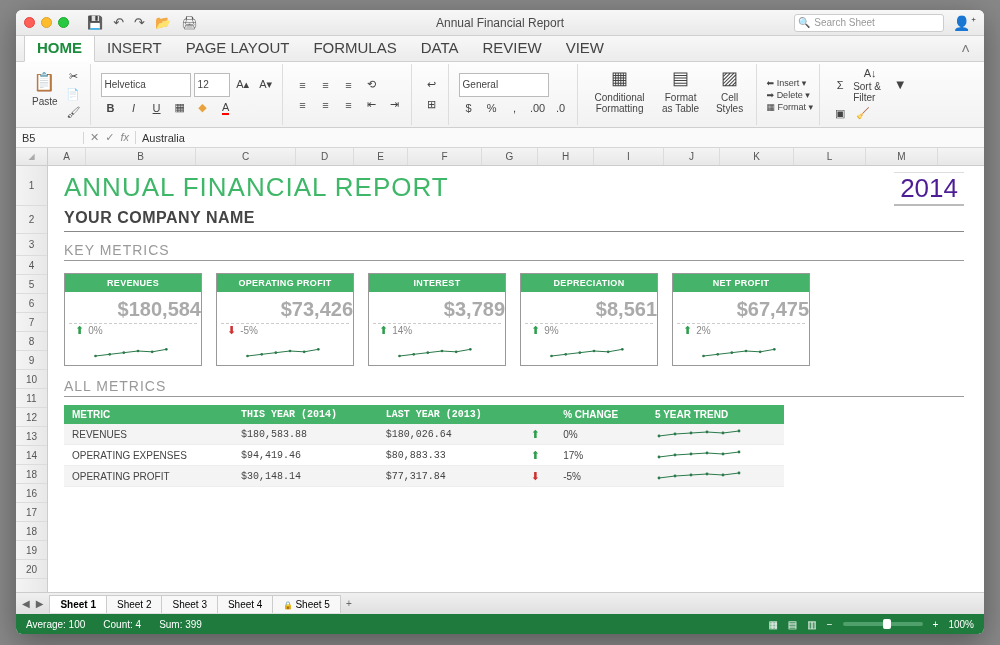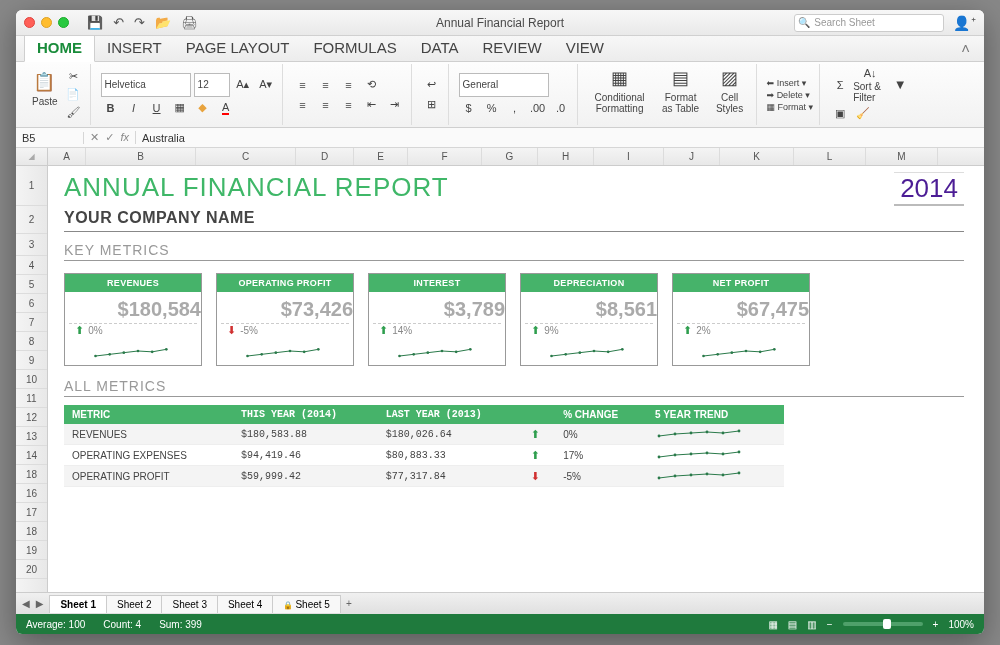--- a/index.html
+++ b/index.html
@@ -443,21 +443,21 @@
                         <circle cx="20" cy="7" r="1.4"></circle>
                         <circle cx="36" cy="6" r="1.4"></circle>
                         <circle cx="52" cy="5" r="1.4"></circle>
                         <circle cx="68" cy="6" r="1.4"></circle>
                         <circle cx="84" cy="4" r="1.4"></circle>
                       </g>
                     </svg></td>
                 </tr>
                 <tr class="alt">
                   <td>OPERATING PROFIT</td>
-                  <td class="r">$59,999.42</td>
+                  <td class="r">$30,148.14</td>
                   <td class="r">$77,317.84</td>
                   <td class="c"><span class="arr-dn">⬇</span></td>
                   <td class="c">-5%</td>
                   <td class="c"><svg width="90" height="12" viewBox="0 0 90 12">
                       <polyline points="4,9 20,7 36,6 52,5 68,6 84,4" fill="none" stroke="#2a7a4a" stroke-width="1"></polyline>
                       <g fill="#2a7a4a">
                         <circle cx="4" cy="9" r="1.4"></circle>
                         <circle cx="20" cy="7" r="1.4"></circle>
                         <circle cx="36" cy="6" r="1.4"></circle>
                         <circle cx="52" cy="5" r="1.4"></circle>

